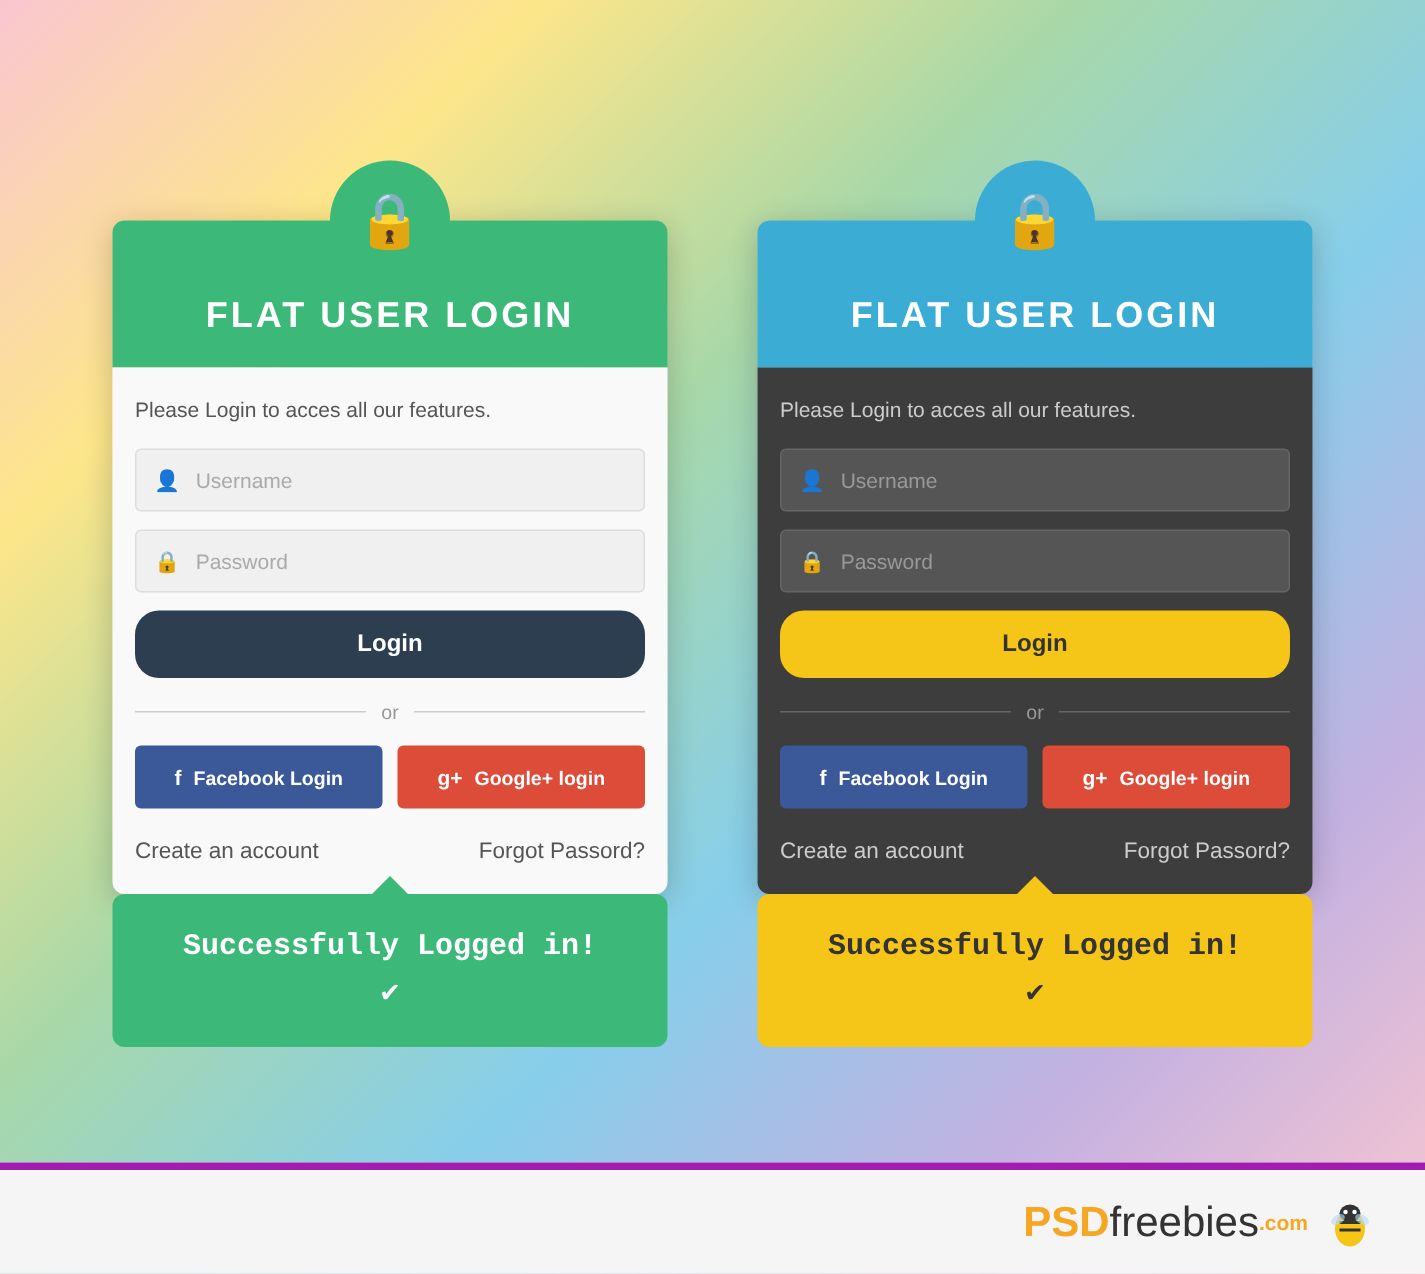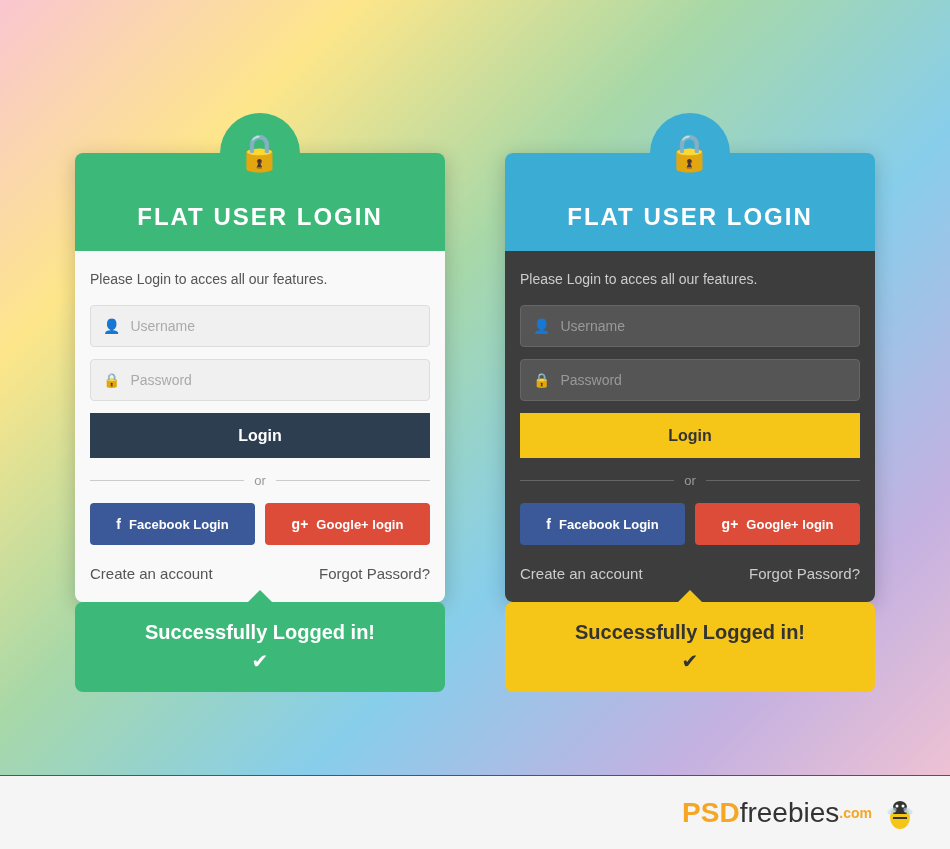--- a/index.html
+++ b/index.html
@@ -20,21 +20,21 @@
       align-items: center;
       justify-content: center;
       gap: 60px;
       padding-top: 20px;
     }
 
     .footer-bar {
       width: 950px;
       height: 74px;
       background: #f5f5f5;
-      border-top: 1px solid #a21caf;
+      border-top: 5px solid #a21caf;
       display: flex;
       align-items: center;
       justify-content: flex-end;
       padding-right: 30px;
     }
 
     .brand-logo {
       display: flex;
       align-items: center;
       font-size: 28px;
@@ -187,21 +187,21 @@
     }
 
     .input-field::placeholder { color: #aaa; }
     .input-field-dark::placeholder { color: #999; }
 
     
     .login-btn {
       width: 100%;
       height: 45px;
       border: none;
-      border-radius: 0;
+      border-radius: 16px;
       font-size: 16px;
       font-weight: 600;
       cursor: pointer;
       margin-bottom: 15px;
       color: white;
     }
 
     .login-btn-dark-bg {
       background: #2c3e50;
     }
@@ -269,28 +269,29 @@
       justify-content: space-between;
       font-size: 15px;
     }
 
     .bottom-link-light { color: #555; cursor: pointer; }
     .bottom-link-dark { color: #ccc; cursor: pointer; }
 
     
     .success-box {
       width: 370px;
-      height: 90px;
+      height: 102px;
       border-radius: 8px;
       display: flex;
       flex-direction: column;
       align-items: center;
       justify-content: center;
       margin-top: 0;
       position: relative;
+      font-family: Liberation Mono, monospace;
     }
 
     .success-arrow {
       width: 0;
       height: 0;
       border-left: 12px solid transparent;
       border-right: 12px solid transparent;
       position: absolute;
       top: -12px;
       left: 50%;

